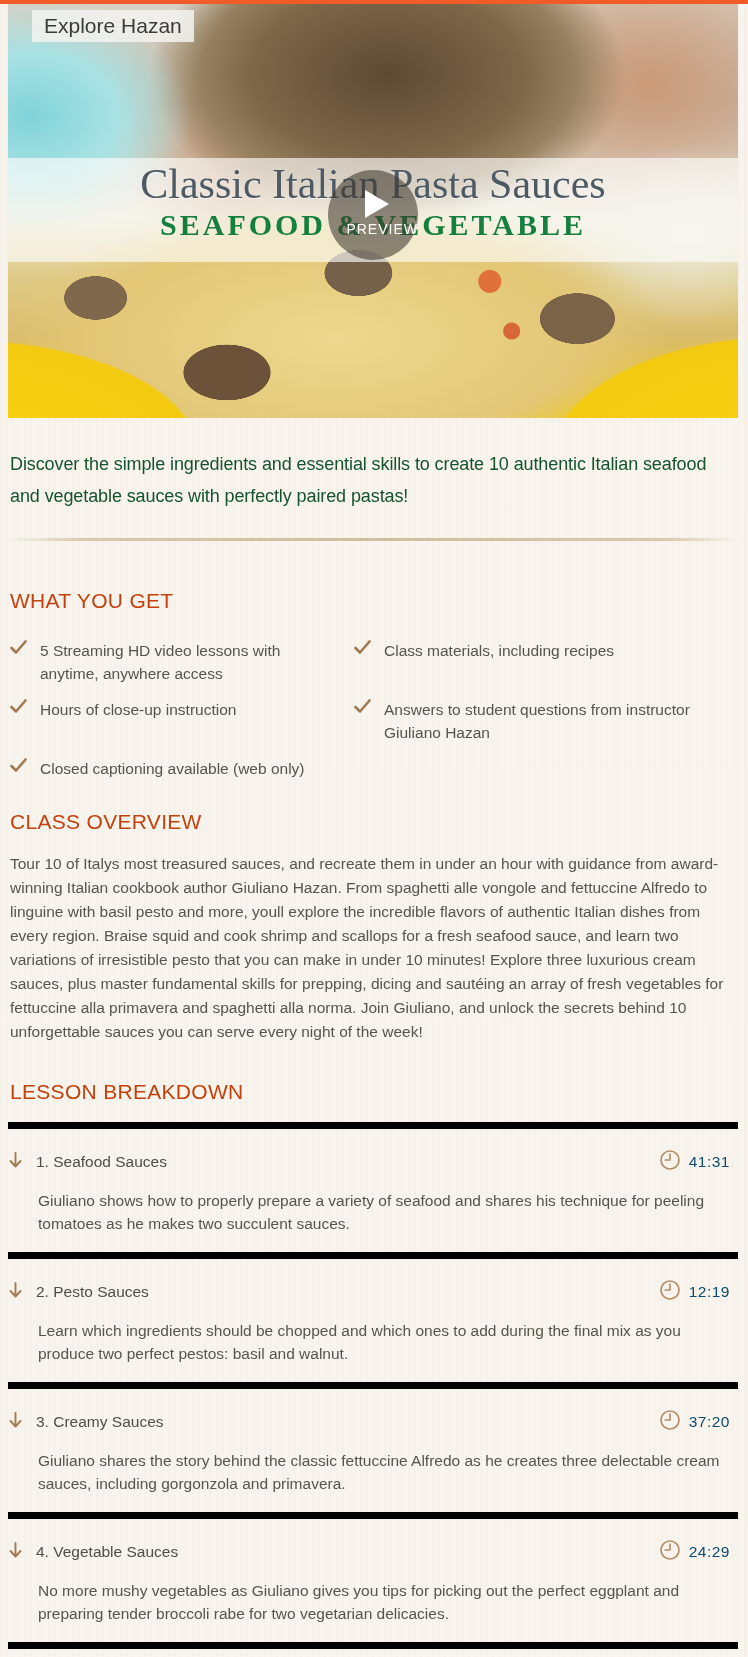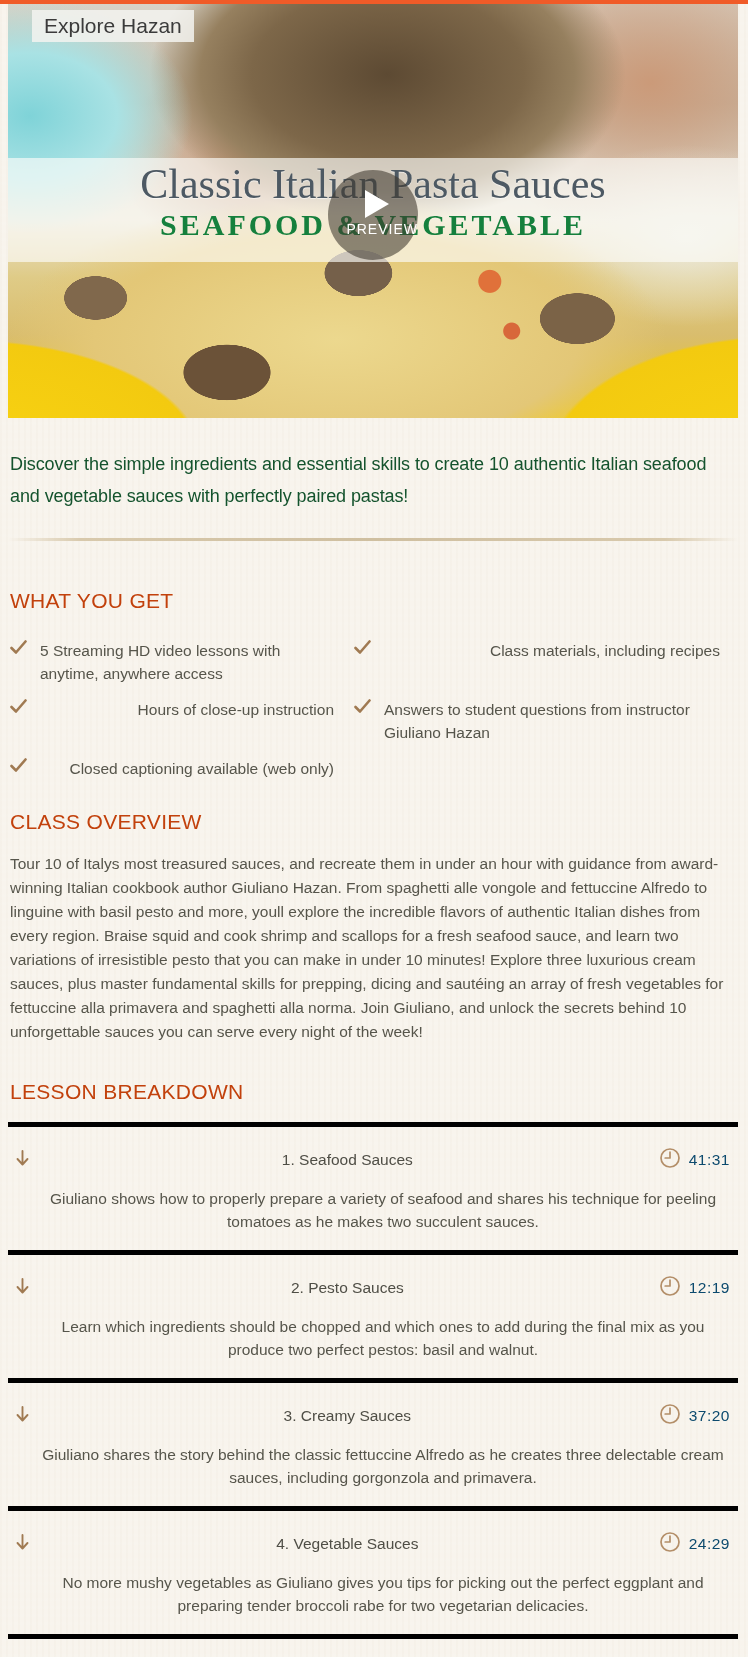--- a/index.html
+++ b/index.html
@@ -90,35 +90,35 @@
   }
   .section-heading {
     font-size:21px; color:#c2410c; letter-spacing:0.3px; font-weight:400;
   }
   .wyg-heading { margin:48px 0 0 2px; }
 
   .wyg-grid {
     display:grid; grid-template-columns:342px 1fr; row-gap:13px; column-gap:2px;
     margin:26px 0 0 2px;
   }
-  .check-item { display:flex;justify-content:space-between; }
+  .check-item { display:flex; }
   .check-icon { width:30px; flex:0 0 30px; padding-top:1px; }
   .check-item .txt {
     font-size:15.5px; line-height:23px; color:#56554b; padding-right:18px;
   }
 
   .overview-heading { margin:30px 0 0 2px; }
   .overview-body {
     margin:18px 0 0 2px; max-width:732px;
     font-size:15.5px; line-height:24px; color:#56554b;
   }
 
   .lb-heading { margin:36px 0 0 2px; }
   .lessons { margin-top:18px; }
-  .lesson { border-top:5px solid #000000; padding:20px 0 17px;text-align:center; }
+  .lesson { border-top:7px solid #000000; padding:20px 0 17px; }
   .lesson:last-child { border-bottom:1px solid #e0d6c2; }
   .lesson-head { display:flex; align-items:center; }
   .dl-icon { width:28px; flex:0 0 28px; padding-top:2px; cursor:pointer; }
   .lesson-title { font-size:15.5px; color:#4f4e46; flex:1 1 auto; }
   .lesson-time { display:flex; align-items:center; gap:8px; padding-right:8px; }
   .lesson-duration { font-size:15.5px; color:#0c4a6e; letter-spacing:0.5px; }
   .lesson-desc {
     margin:14px 0 0 30px; max-width:690px;
     font-size:15.5px; line-height:23px; color:#56554b;
   }

